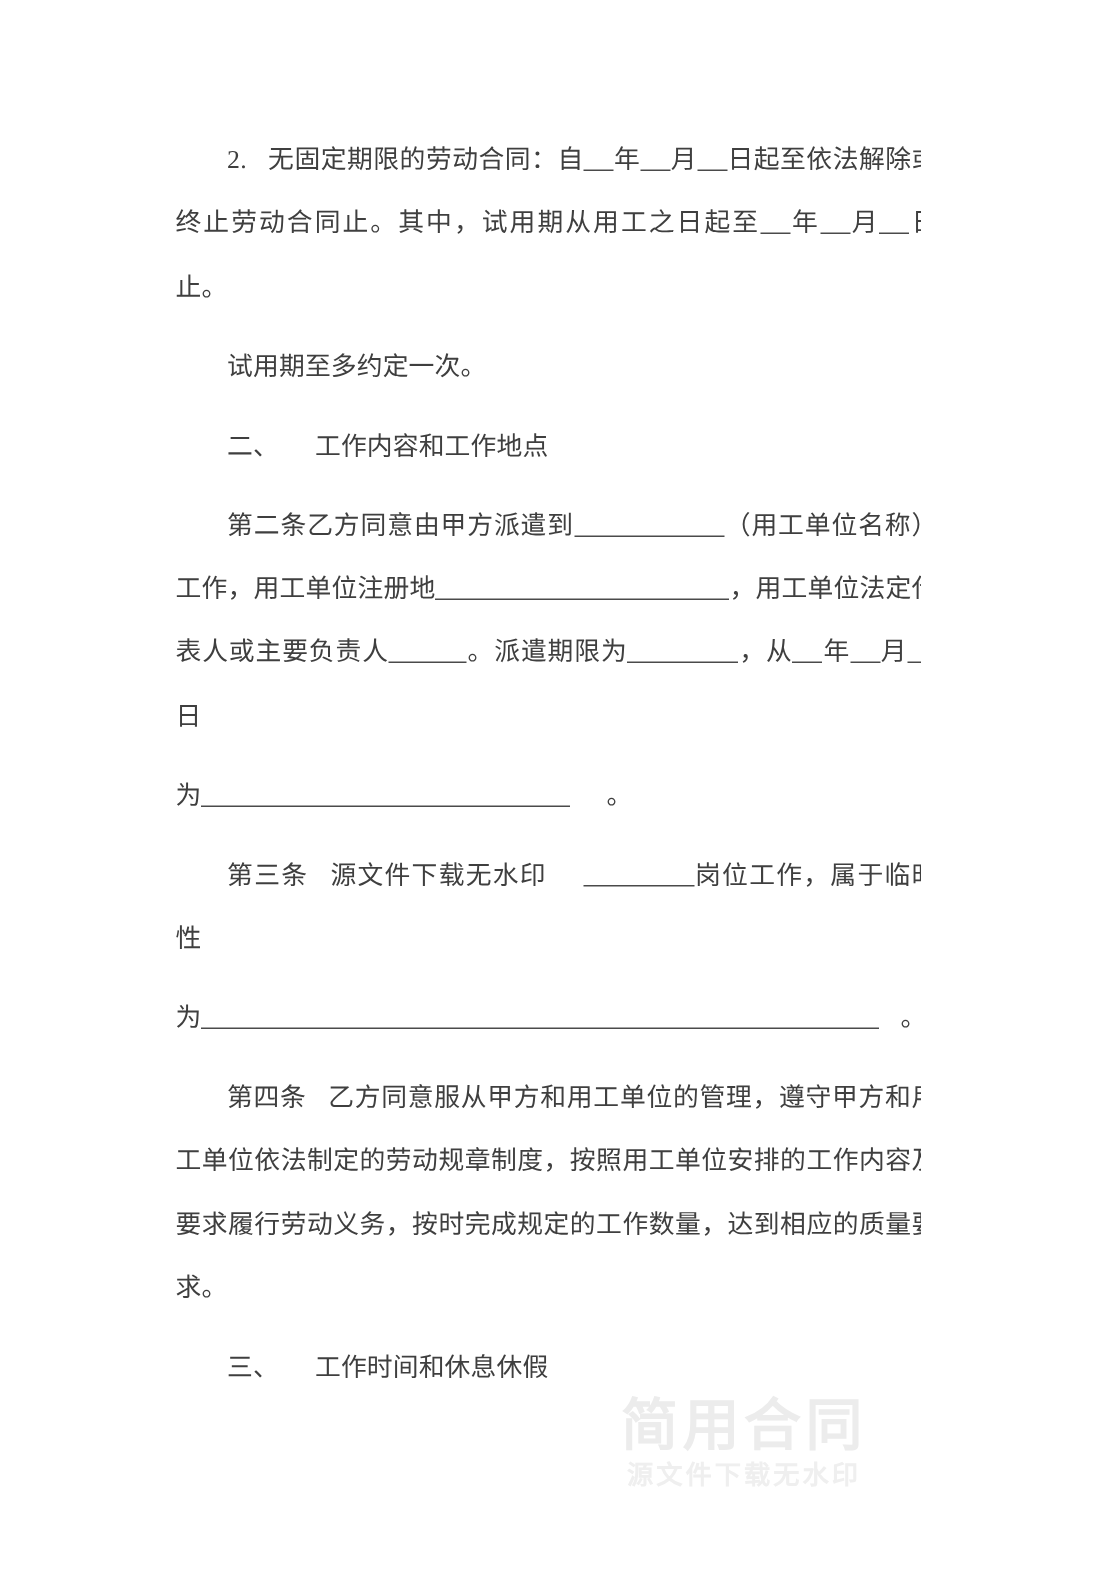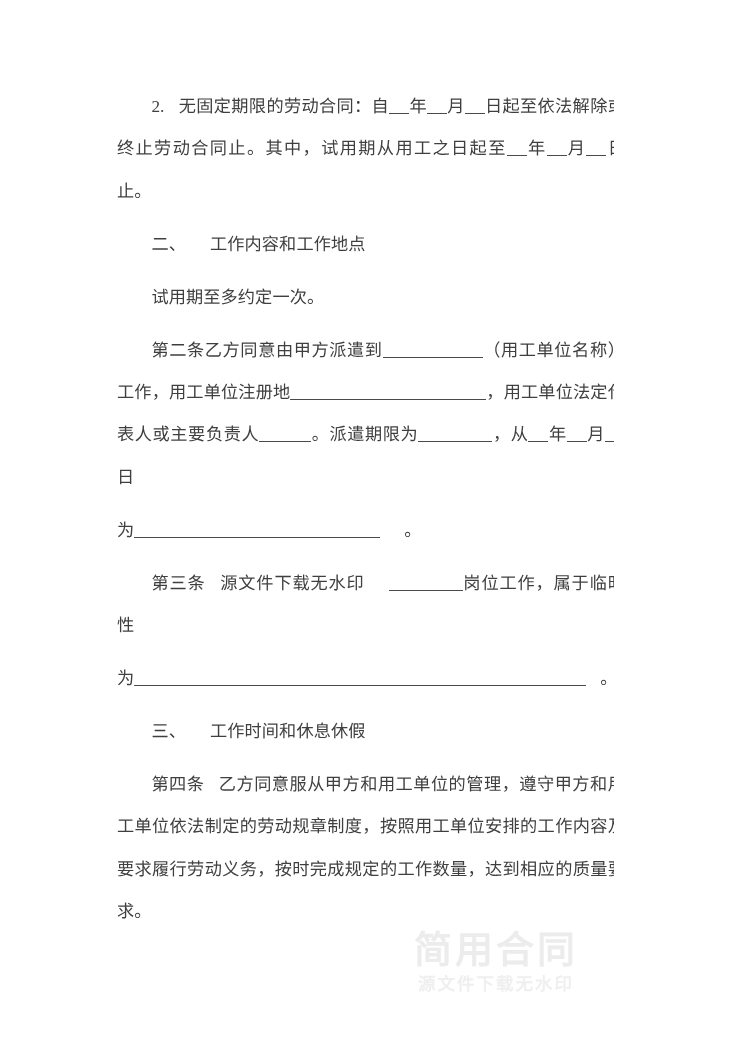--- a/index.html
+++ b/index.html
@@ -88,25 +88,25 @@
 
 <div class="page">
 
   <div class="doc-body">
 
     <p class="para indent">
       <span>2.</span><span class="gap-sp"></span><span>无固定期限的劳动合同：自</span><span class="blank b-xs"></span><span>年</span><span class="blank b-xs"></span><span>月</span><span class="blank b-xs"></span><span>日起至依法解除或终止劳动合同止。其中，试用期从用工之日起至</span><span class="blank b-xs"></span><span>年</span><span class="blank b-xs"></span><span>月</span><span class="blank b-xs"></span><span>日止。</span>
     </p>
 
     <p class="para indent">
-      <span>二、</span><span class="gap-sp-lg"></span><span>工作内容和工作地点</span>
+      <span>试用期至多约定一次。</span>
     </p>
 
     <p class="para indent">
-      <span>试用期至多约定一次。</span>
+      <span>二、</span><span class="gap-sp-lg"></span><span>工作内容和工作地点</span>
     </p>
 
     <p class="para indent">
       <span>第二条</span><span>乙方同意由甲方派遣到</span><span class="blank b-xl"></span><span>（用工单位名称）工作，用工单位注册地</span><span class="blank b-xxl"></span><span>，用工单位法定代表人或主要负责人</span><span class="blank b-md"></span><span>。派遣期限为</span><span class="blank b-lg"></span><span>，从</span><span class="blank b-xs"></span><span>年</span><span class="blank b-xs"></span><span>月</span><span class="blank b-xs"></span><span>日</span>
     </p>
 
 
     <p class="para">
       <span>为</span><span class="blank b-wide"></span><span class="gap-sp-lg"></span><span>。</span>
     </p>
@@ -114,25 +114,25 @@
     <p class="para indent">
       <span>第三条</span><span class="gap-sp"></span><span>源文件下载无水印</span><span class="gap-sp-lg"></span><span class="blank b-lg"></span><span>岗位工作，属于临时性</span>
     </p>
 
 
     <p class="para">
       <span>为</span><span class="blank b-full"></span><span class="gap-sp"></span><span>。</span>
     </p>
 
     <p class="para indent">
-      <span>三、</span><span class="gap-sp-lg"></span><span>工作时间和休息休假</span>
+      <span>第四条</span><span class="gap-sp"></span><span>乙方同意服从甲方和用工单位的管理，遵守甲方和用工单位依法制定的劳动规章制度，按照用工单位安排的工作内容及要求履行劳动义务，按时完成规定的工作数量，达到相应的质量要求。</span>
     </p>
 
     <p class="para indent">
-      <span>第四条</span><span class="gap-sp"></span><span>乙方同意服从甲方和用工单位的管理，遵守甲方和用工单位依法制定的劳动规章制度，按照用工单位安排的工作内容及要求履行劳动义务，按时完成规定的工作数量，达到相应的质量要求。</span>
+      <span>三、</span><span class="gap-sp-lg"></span><span>工作时间和休息休假</span>
     </p>
 
   </div>
 
   <div class="watermark">
     <div class="wm-main">简用合同</div>
     <div class="wm-sub">源文件下载无水印</div>
   </div>
 
 </div>

